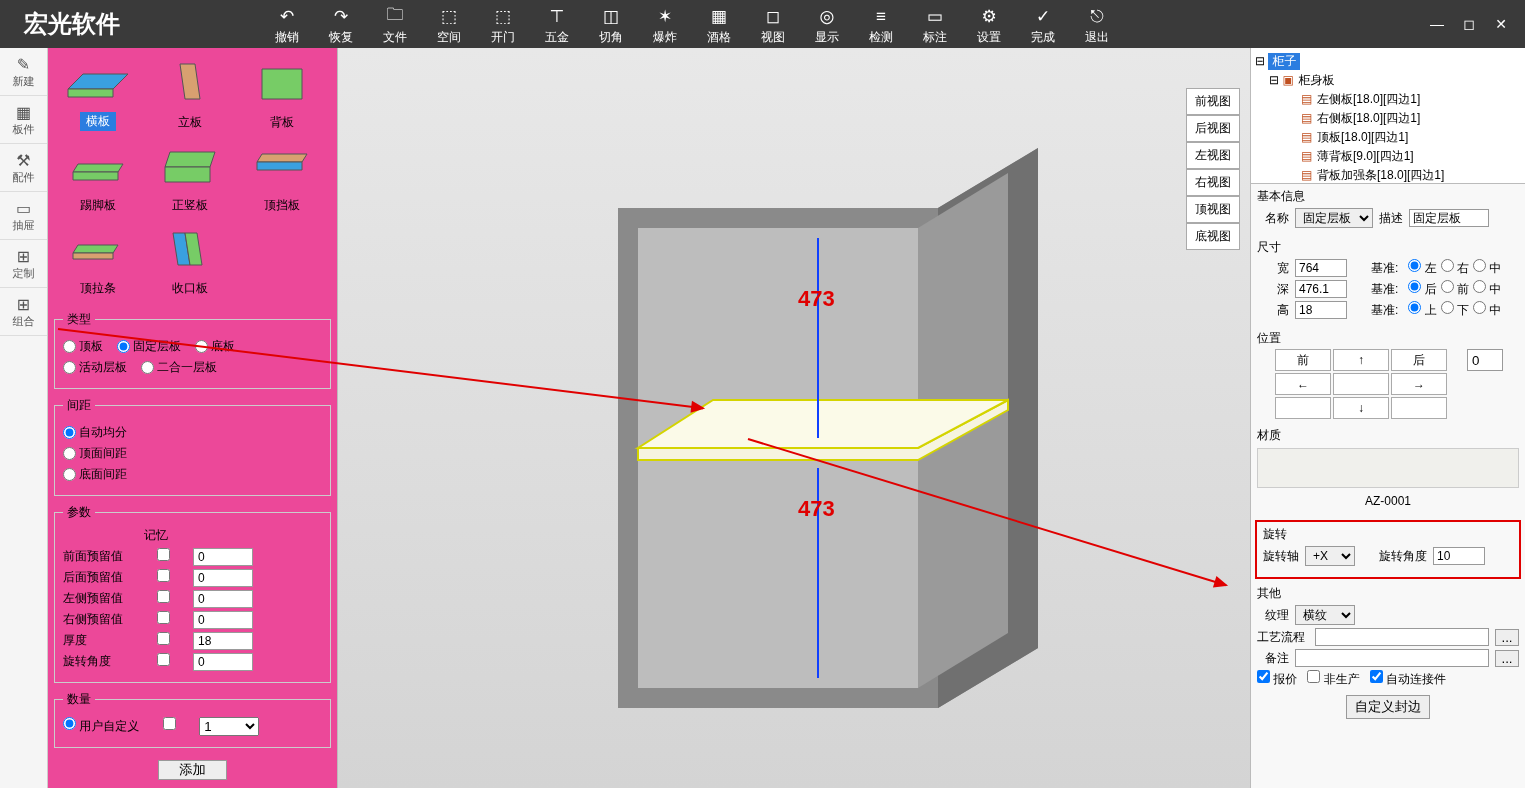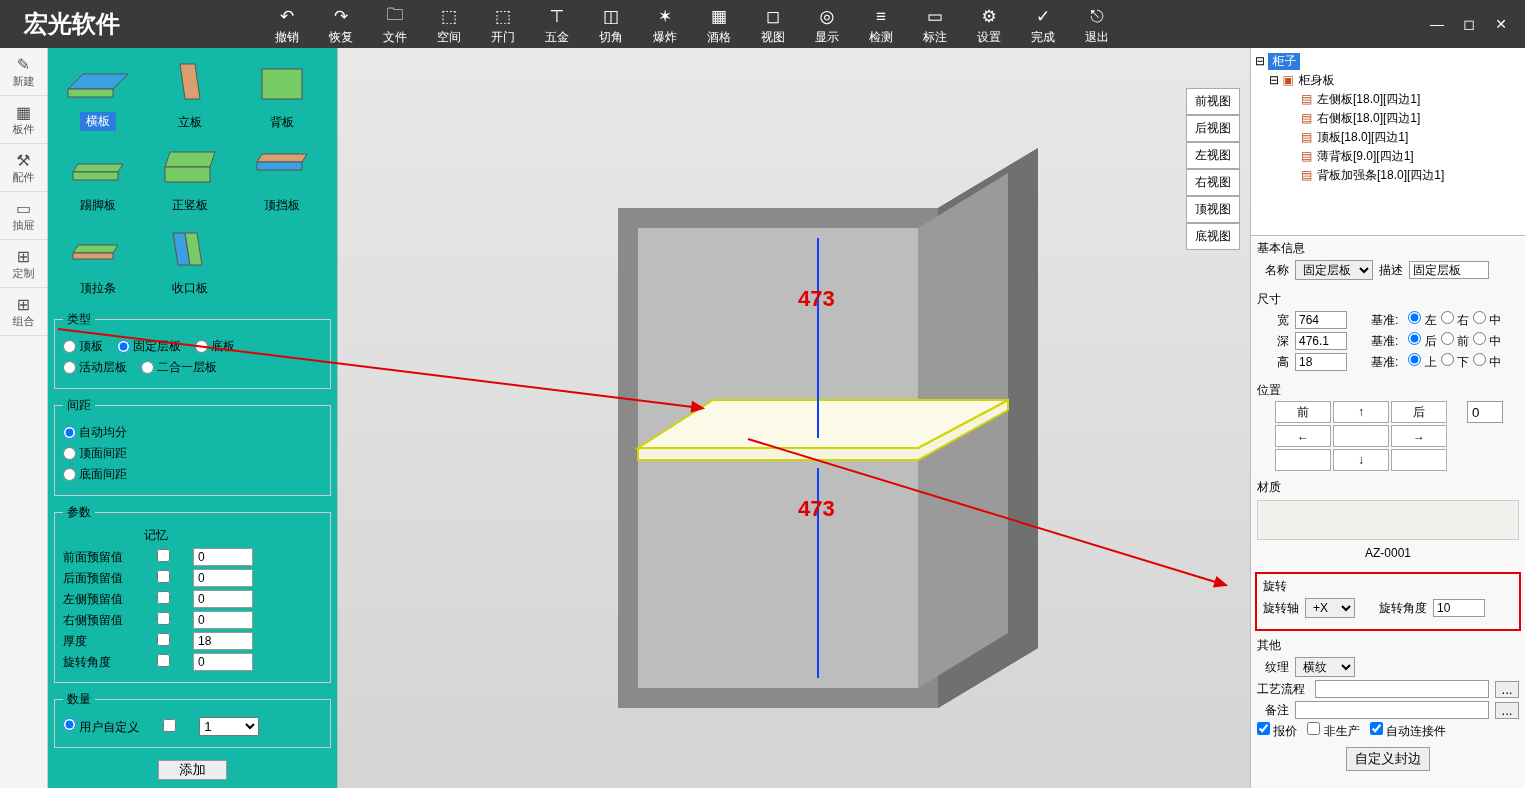--- a/index.html
+++ b/index.html
@@ -14,53 +14,53 @@
 .winbtns { display: flex; gap: 8px; padding-right: 12px; }
 .winbtn { width: 24px; height: 24px; display: flex; align-items: center; justify-content: center; cursor: pointer; font-size: 14px; }
 
 .main { display: flex; height: 740px; }
 
 .leftrail { width: 48px; background: #f5f5f5; border-right: 1px solid #ccc; display: flex; flex-direction: column; }
 .rail-item { height: 48px; display: flex; flex-direction: column; align-items: center; justify-content: center; cursor: pointer; border-bottom: 1px solid #ddd; color: #555; }
 .rail-item .ico { font-size: 16px; }
 .rail-item .lbl { font-size: 11px; }
 
-.leftpanel { width: 290px; background: #14b8a6; border-right: 1px solid #bbb; display: flex; flex-direction: column; overflow-y: auto; }
+.leftpanel { width: 290px; background: #ec4899; border-right: 1px solid #bbb; display: flex; flex-direction: column; overflow-y: auto; }
 .thumb-grid { display: flex; flex-wrap: wrap; padding: 6px 4px; gap: 2px 0; }
 .thumb { width: 92px; text-align: center; cursor: pointer; }
 .thumb .pic { width: 80px; height: 56px; margin: 2px auto 0; display: flex; align-items: center; justify-content: center; }
 .thumb .cap { font-size: 12px; padding: 2px 0 4px; }
 .thumb.sel .cap { background: #2b7de0; color: #fff; display: inline-block; padding: 1px 6px; }
 
 fieldset { border: 1px solid #ccc; margin: 4px 6px; padding: 6px 8px 8px; }
 legend { font-size: 12px; padding: 0 4px; }
 .radio-row { display: flex; gap: 14px; margin: 4px 0; }
 .radio-row label, .radio-col label { display: flex; align-items: center; gap: 3px; cursor: pointer; }
 .radio-col label { margin: 4px 0; }
 
-.param-row { display: flex; align-items: center; margin: 3px 0; gap: 10px; }
+.param-row { display: flex; align-items: flex-start; margin: 3px 0; gap: 10px; }
 .param-row .plbl { width: 70px; }
 .param-row .chkcol { width: 40px; text-align: center; }
 .param-row input[type="text"] { width: 60px; border: 1px solid #999; padding: 1px 4px; font-size: 12px; }
 .param-head { display: flex; margin-bottom: 4px; }
 .param-head .plbl { width: 70px; }
 .param-head .chkcol { width: 46px; text-align: center; }
 
 .add-btn { display: block; margin: 8px auto; padding: 0 20px; border: 1px solid #999; background: #eee; cursor: pointer; }
 
 .viewport { flex: 1; position: relative; background: linear-gradient(#e8e8e8,#d4d4d4); }
 .view-btns { position: absolute; top: 40px; right: 10px; display: flex; flex-direction: column; }
 .view-btn { border: 1px solid #aaa; background: #fff; padding: 4px 8px; cursor: pointer; font-size: 12px; margin-left: -1px; }
 .cabinet { position: absolute; left: 280px; top: 100px; width: 420px; height: 560px; }
 .dim-text { position: absolute; color: #e00000; font-size: 22px; font-weight: bold; }
 .annot-line { position: absolute; background: #e00000; height: 2px; transform-origin: left center; }
 .annot-line::after { content: ""; position: absolute; right: -2px; top: -5px; border-left: 14px solid #e00000; border-top: 6px solid transparent; border-bottom: 6px solid transparent; }
 
 .rightpanel { width: 275px; background: #f8f8f8; border-left: 1px solid #bbb; display: flex; flex-direction: column; overflow-y: auto; }
-.tree { padding: 4px 4px 2px; font-size: 12px; border-bottom: 1px solid #bbb; height: 188px; overflow-y: auto; background: #fff; }
+.tree { padding: 4px 4px 2px; font-size: 12px; border-bottom: 1px solid #bbb; height: 136px; overflow-y: auto; background: #fff; }
 .tree-node { padding: 1px 0; white-space: nowrap; }
 .tree-node.sel { background: #2b7de0; color: #fff; display: inline-block; padding: 0 4px; }
 .tree-ico { display: inline-block; width: 16px; color: #c05020; }
 .tree .lvl1 { padding-left: 14px; }
 .tree .lvl2 { padding-left: 46px; }
 
 .rp-section { padding: 4px 6px; }
 .rp-head { font-size: 12px; margin-bottom: 2px; }
 .rp-row { display: flex; align-items: center; margin: 3px 0; gap: 6px; }
 .rp-row .rlbl { width: 32px; text-align: right; }

